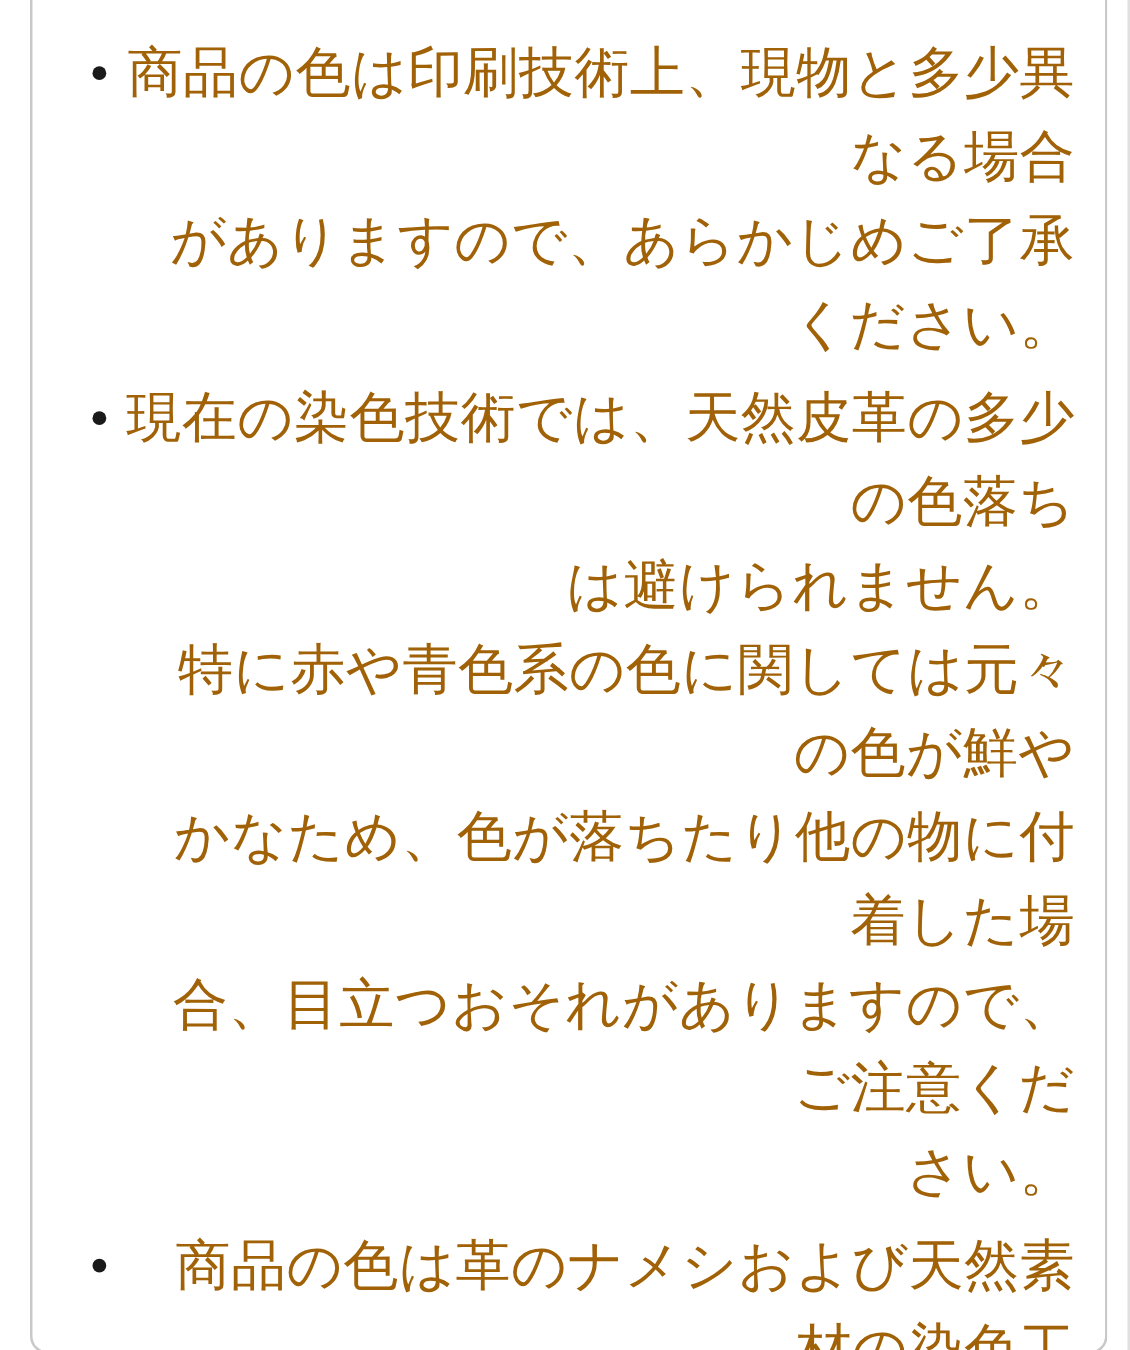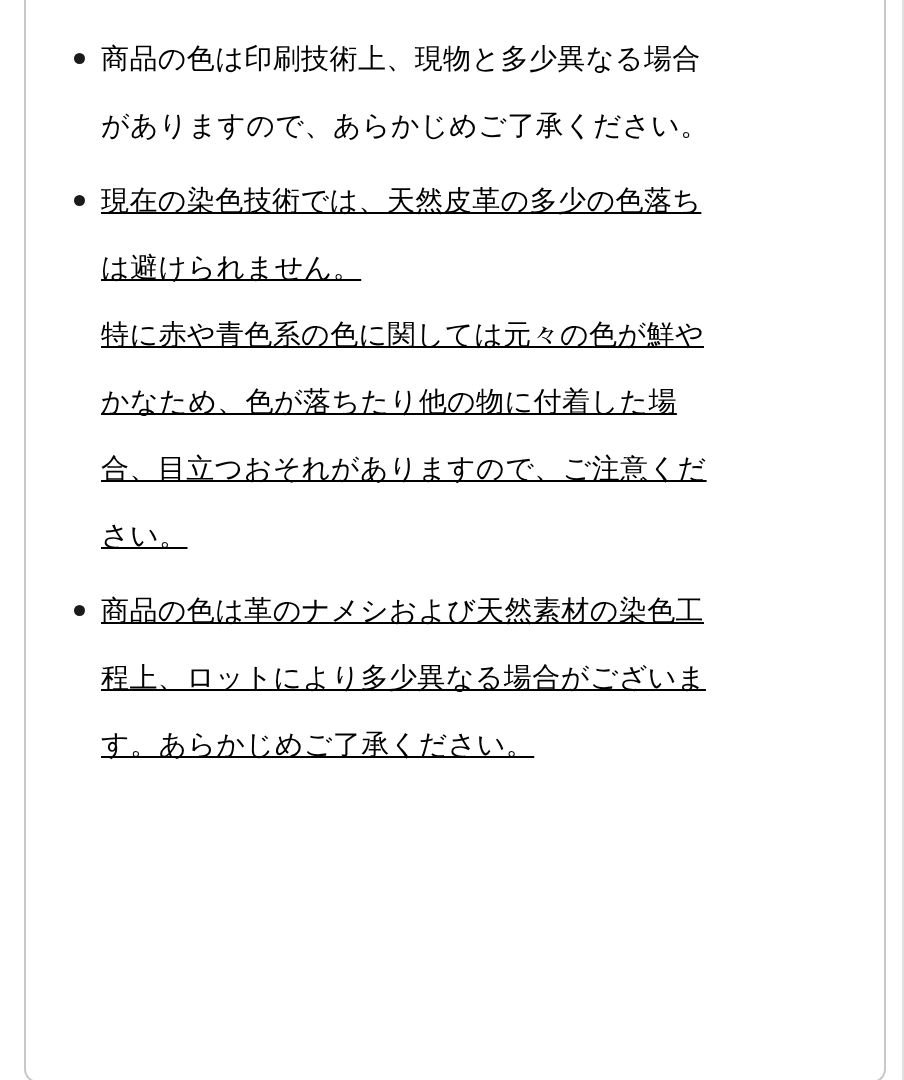--- a/index.html
+++ b/index.html
@@ -30,28 +30,28 @@
     border-radius: 0 0 14px 14px;
     padding: 25px 24px 0 75px;
   }
   ul.notes {
     list-style: none;
     margin: 0;
     padding: 0;
   }
   li.note {
     position: relative;
-    font-size: 28px;
+    font-size: 44px;
     line-height: 67px;
     letter-spacing: 0.4px;
-    color: #000000;
+    color: #a16207;
+    text-align: right;
   }
   li.note + li.note {
     margin-top: 8px;
-    text-decoration: underline;
   }
   .bullet {
     position: absolute;
     left: -27px;
     top: 28px;
     width: 11px;
     height: 11px;
     border-radius: 50%;
     background: #1a1a1a;
   }

